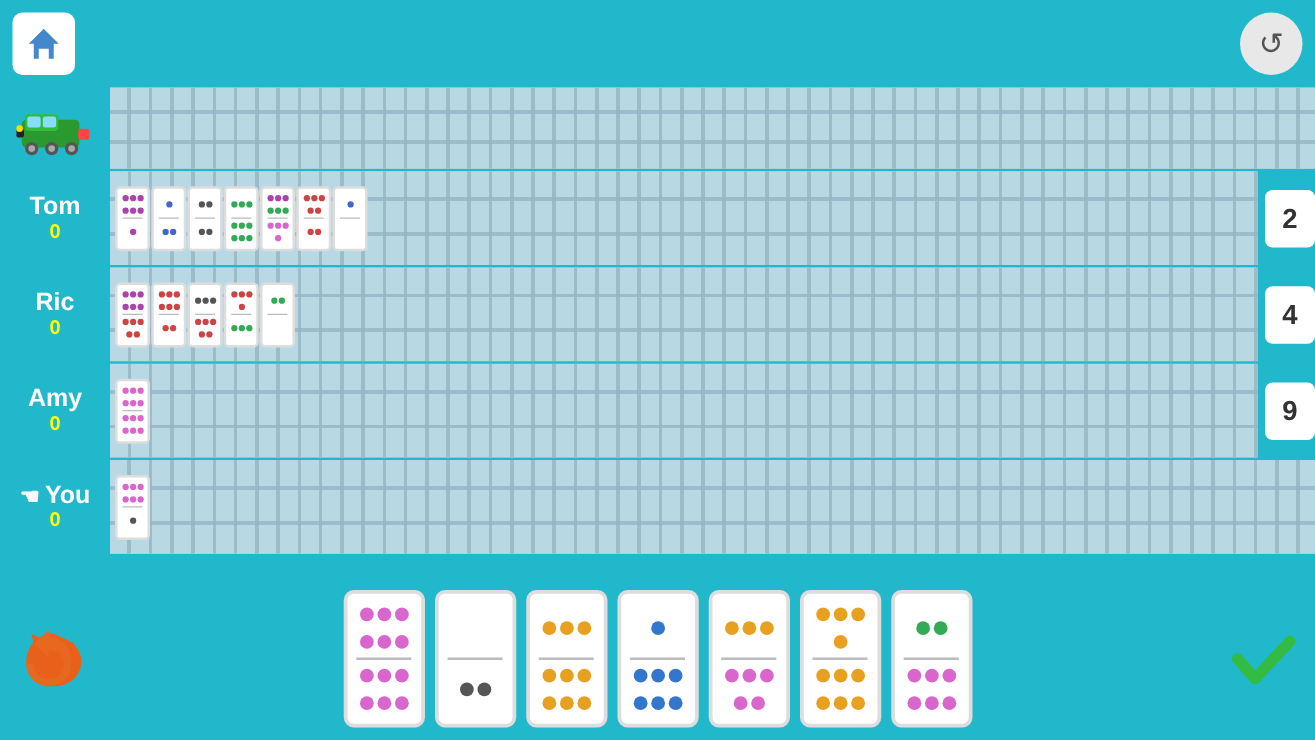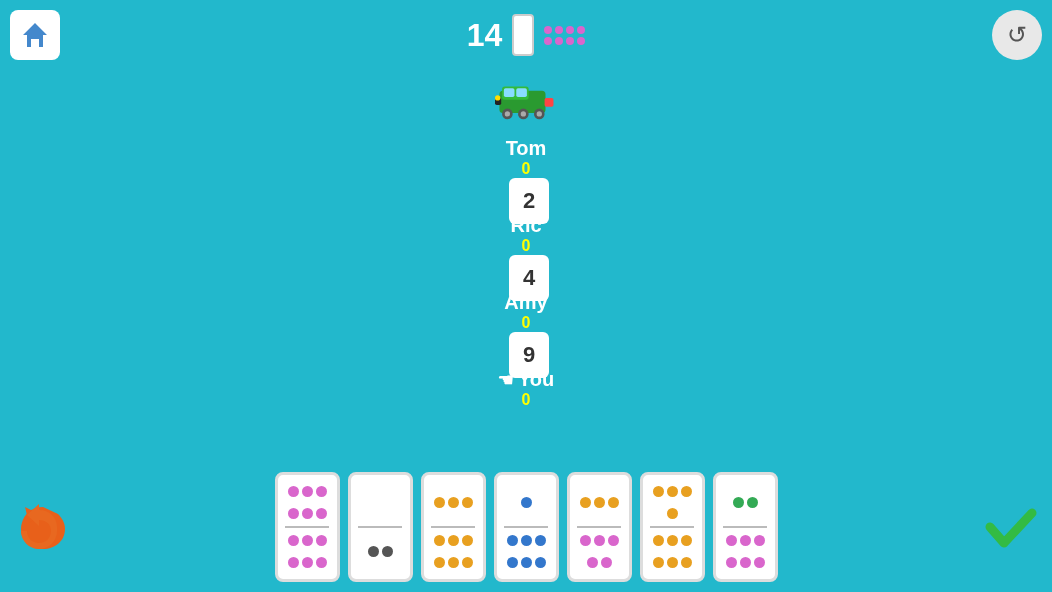--- a/index.html
+++ b/index.html
@@ -92,21 +92,20 @@
       padding: 0;
     }
 
     
     .player-row {
       display: flex;
       align-items: center;
       height: 75px;
       position: relative;
       margin-bottom: 2px;
-      flex-direction: column;
     }
     .player-info {
       width: 88px;
       display: flex;
       flex-direction: column;
       align-items: center;
       justify-content: center;
       flex-shrink: 0;
       font-weight: bold;
     }
@@ -281,38 +280,20 @@
 
 <div id="game-container">
 
   <div id="top-bar">
     <div id="home-button">
       <svg width="32" height="32" viewBox="0 0 32 32">
         <polygon points="16,4 28,16 24,16 24,28 20,28 20,20 12,20 12,28 8,28 8,16 4,16" fill="#4488cc"></polygon>
       </svg>
     </div>
 
-    <div id="center-score-area">
-      <span id="tile-count">14</span>
-      <div id="current-tile-preview"></div>
-      <div id="center-domino-display">
-        <div class="dot-row">
-          <div class="dot" style="background:#d966cc"></div>
-          <div class="dot" style="background:#d966cc"></div>
-          <div class="dot" style="background:#d966cc"></div>
-          <div class="dot" style="background:#d966cc"></div>
-        </div>
-        <div class="dot-row">
-          <div class="dot" style="background:#d966cc"></div>
-          <div class="dot" style="background:#d966cc"></div>
-          <div class="dot" style="background:#d966cc"></div>
-          <div class="dot" style="background:#d966cc"></div>
-        </div>
-      </div>
-    </div>
 
     <div id="refresh-button">
       <span style="font-size:24px; color:#555;">↺</span>
     </div>
   </div>
 
   <div id="play-area">
 
     <div class="player-row" style="height:65px;">
       <div class="player-info">

